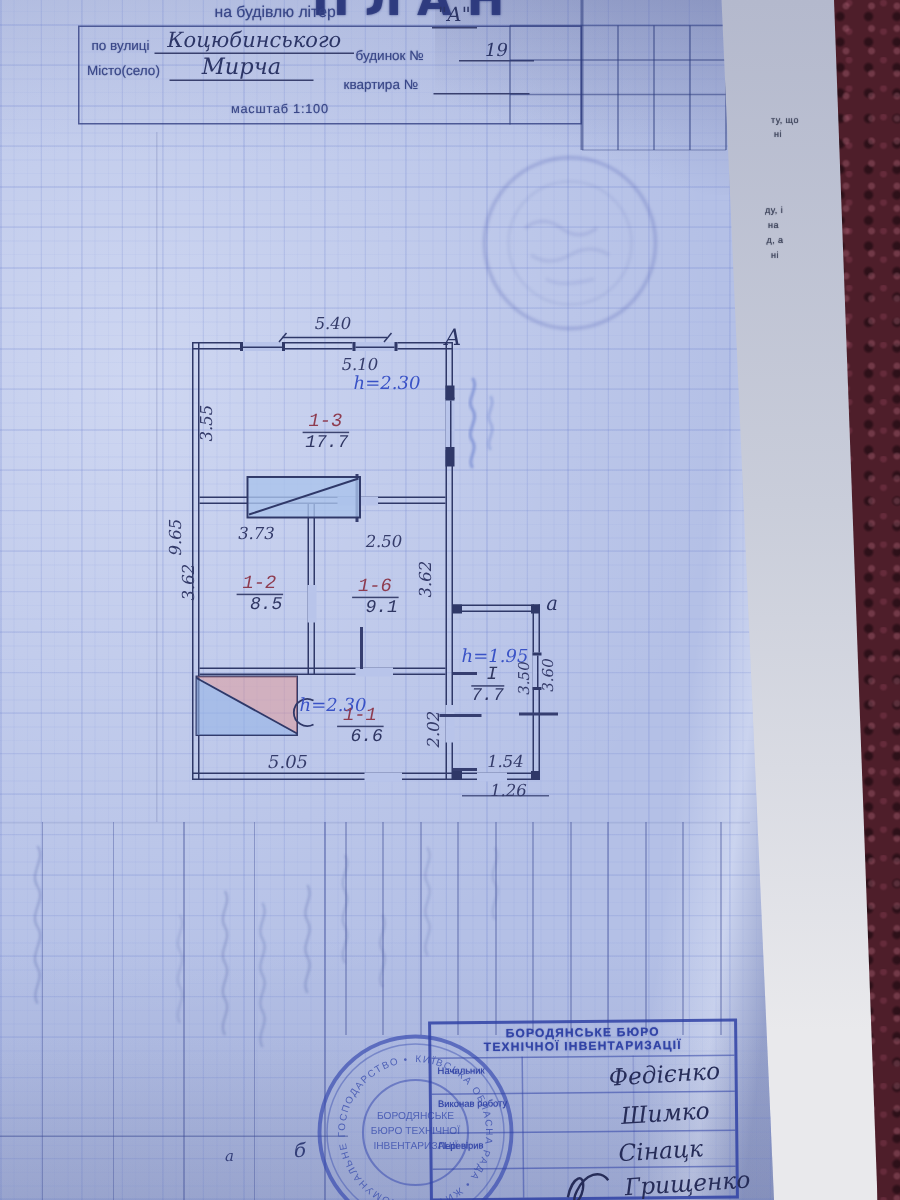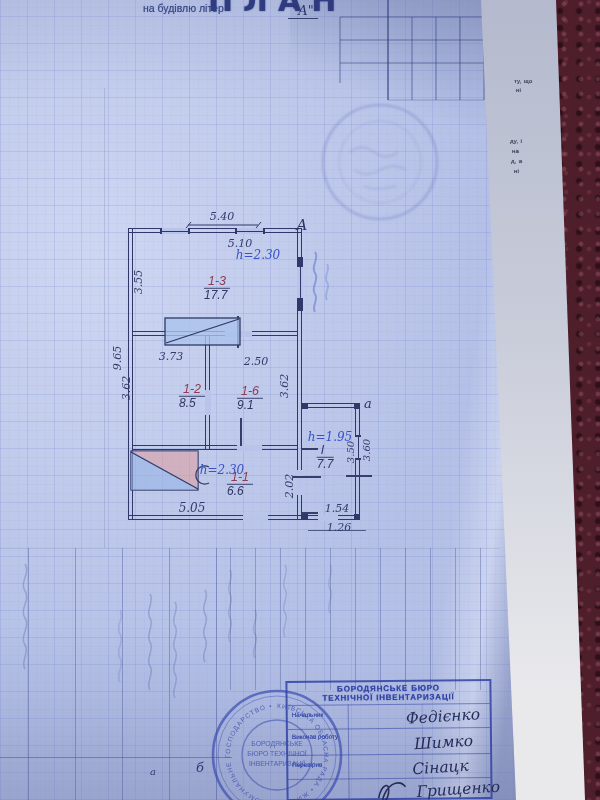--- a/index.html
+++ b/index.html
@@ -61,22 +61,22 @@
   .winv{border-top:2.5px solid #2f3868;border-bottom:2.5px solid #2f3868;}
   .winv::after{content:"";position:absolute;top:0;bottom:0;left:50%;width:1.2px;background:#2f3868;}
   .jamb{position:absolute;background:#2f3868;}
   .tick{position:absolute;background:#363e70;}
   .dim{position:absolute;font-family:"DejaVu Serif",serif;font-style:italic;
     font-size:11px;color:#343b6a;white-space:nowrap;}
   .c{transform:translate(-50%,-50%);}
   .cv{transform:translate(-50%,-50%) rotate(-90deg);}
   .s{font-size:10px;}
   .hb{color:#3952c6;font-size:12px;}
-  .room{position:absolute;transform:translate(-50%,-50%);text-align:left;
-    font-family:Liberation Sans, sans-serif;font-style:italic;line-height:1.12;}
+  .room{position:absolute;transform:translate(-50%,-50%);text-align:right;
+    font-family:Liberation Mono, monospace;font-style:italic;line-height:1.12;}
   .room .num{display:block;color:#8e3c50;border-bottom:1.1px solid #3c4470;
     padding:0 4px;font-size:12.5px;}
   .room .area{display:block;color:#2f3663;font-size:12px;}
   
   .colsL{position:absolute;left:28px;top:548px;width:202px;height:252px;
     background:repeating-linear-gradient(90deg, rgba(62,76,150,.40) 0 1px, transparent 1px 47px);}
   .colsR{position:absolute;left:230px;top:548px;width:270px;height:142px;
     background:repeating-linear-gradient(90deg, rgba(62,76,150,.36) 0 1px, transparent 1px 25px);}
   .hline{position:absolute;background:rgba(62,76,150,.5);}
   .cellletter{position:absolute;font-family:"DejaVu Serif",serif;font-style:italic;color:#333e78;}
@@ -110,20 +110,31 @@
 
   <div class="paper">
     <div class="shade-tr"></div>
     <div class="shade-b"></div>
     <div class="abs" style="left:104px;top:88px;width:1px;height:460px;background:rgba(70,85,150,.18)"></div>
 
     <div class="bigtitle">ПЛАН</div>
     <span class="lbl" style="left:143px;top:2px;font-size:10.5px">на будівлю літер</span>
     <span class="hw" style="left:288px;top:3px;font-size:13px;border-bottom:1.2px solid #39406e;padding:0 4px">"А"</span>
 
+    <div class="hbox">
+      <span class="lbl" style="left:8px;top:7px;font-size:9px">по вулиці</span>
+      <span class="hw uline" style="left:50px;top:1px;width:133px;font-size:14px">Коцюбинського</span>
+      <span class="lbl" style="left:184px;top:14px;font-size:9px">будинок №</span>
+      <span class="hw uline" style="left:253px;top:8px;width:50px;font-size:12px">19</span>
+      <span class="lbl" style="left:5px;top:24px;font-size:9px">Місто(село)</span>
+      <span class="hw uline" style="left:60px;top:17px;width:96px;font-size:15px">Мирча</span>
+      <span class="lbl" style="left:176px;top:33px;font-size:9px">квартира №</span>
+      <span class="abs" style="left:236px;top:30px;width:64px;height:14px;border-bottom:1.2px solid #39406e"></span>
+      <span class="lbl" style="left:101px;top:49px;font-size:8.5px;letter-spacing:.5px">масштаб 1:100</span>
+    </div>
 
     <svg style="left:336px;top:0" width="156" height="106" viewBox="0 0 156 106">
       <g stroke="rgba(45,60,125,.55)" stroke-width="1.1" fill="none">
         <line x1="4" y1="17" x2="4" y2="83"></line>
         <line x1="52" y1="0" x2="52" y2="100" stroke-width="2"></line>
         <line x1="76" y1="17" x2="76" y2="100"></line>
         <line x1="100" y1="17" x2="100" y2="100"></line>
         <line x1="124" y1="17" x2="124" y2="100"></line>
         <line x1="148" y1="17" x2="148" y2="100"></line>
         <line x1="4" y1="17" x2="148" y2="17"></line>
@@ -211,21 +222,21 @@
       <span class="hw hb c" style="left:148px;top:43px">h=2.30</span>
       <div class="room" style="left:107px;top:76px">
         <span class="num">1-3</span>
         <span class="area">17.7</span>
       </div>
       <span class="dim cv" style="left:28px;top:70px">3.55</span>
       <span class="dim cv" style="left:7px;top:146px">9.65</span>
       <span class="dim c" style="left:61px;top:144px">3.73</span>
       <span class="dim c" style="left:146px;top:149px">2.50</span>
       <span class="dim cv" style="left:16px;top:176px">3.62</span>
-      <div class="room" style="left:82px;top:184px">
+      <div class="room" style="left:63px;top:184px">
         <span class="num">1-2</span>
         <span class="area">8.5</span>
       </div>
       <div class="room" style="left:140px;top:186px">
         <span class="num">1-6</span>
         <span class="area">9.1</span>
       </div>
       <span class="dim cv" style="left:174px;top:174px">3.62</span>
       <span class="hw hb c" style="left:112px;top:258px">h=2.30</span>
       <div class="room" style="left:130px;top:272px">

